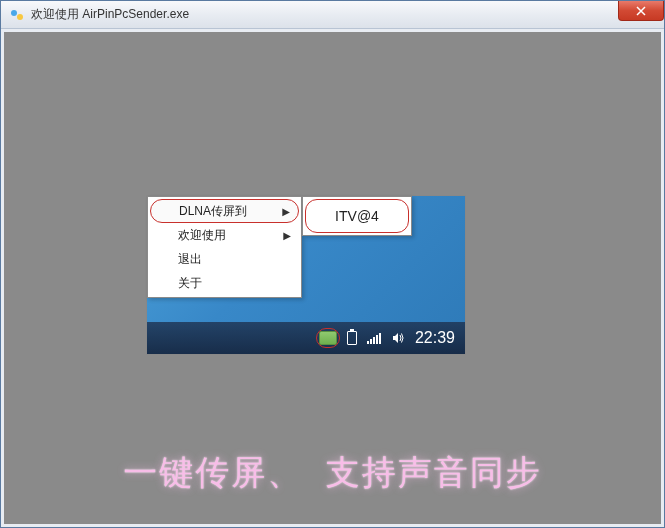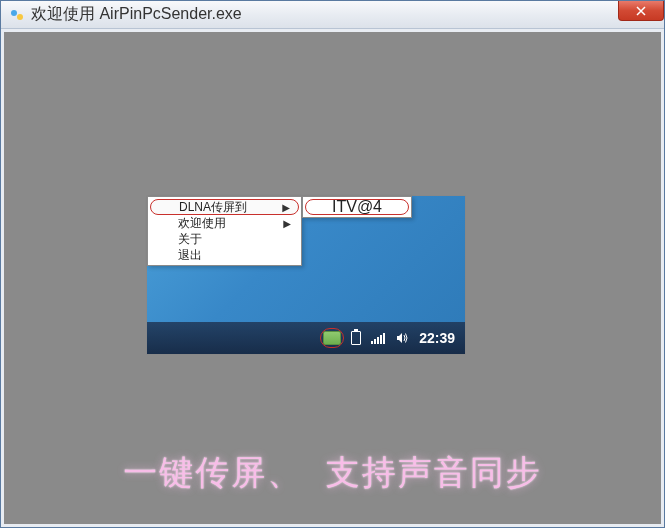--- a/index.html
+++ b/index.html
@@ -28,21 +28,21 @@
     }
     .titlebar-icon {
       width: 16px;
       height: 16px;
       margin-right: 6px;
       display: flex;
       align-items: center;
       justify-content: center;
     }
     .titlebar-title {
-      font-size: 16px;
+      font-size: 12px;
       color: #333;
     }
     .close-btn {
       position: absolute;
       right: 0;
       top: 0;
       width: 46px;
       height: 20px;
       background: linear-gradient(to bottom, #e87a6a 0%, #d24a34 50%, #c73a24 100%);
       border: 1px solid #a02818;
@@ -75,21 +75,21 @@
       position: absolute;
       left: 0;
       top: 0;
       width: 155px;
       background: #fff;
       border: 1px solid #8a8a8a;
       padding: 2px;
       box-shadow: 2px 2px 4px rgba(0,0,0,0.2);
     }
     .menu-item {
-      height: 16px;
+      height: 24px;
       display: flex;
       align-items: center;
       padding-left: 28px;
       padding-right: 8px;
       font-size: 12px;
       color: #222;
       cursor: default;
       position: relative;
     }
     .menu-item.highlighted {
@@ -108,25 +108,25 @@
       position: absolute;
       left: 155px;
       top: 0;
       width: 110px;
       background: #fff;
       border: 1px solid #8a8a8a;
       padding: 2px;
       box-shadow: 2px 2px 4px rgba(0,0,0,0.2);
     }
     .submenu-item {
-      height: 16px;
+      height: 34px;
       display: flex;
       align-items: center;
       justify-content: center;
-      font-size: 16px;
+      font-size: 14px;
       color: #222;
       border: 1px solid #c8302c;
       border-radius: 12px;
       cursor: default;
     }
     .taskbar {
       position: absolute;
       bottom: 0;
       left: 0;
       right: 0;
@@ -156,22 +156,21 @@
       position: absolute;
       left: -3px;
       top: -3px;
       right: -3px;
       bottom: -3px;
       border: 1px solid #c8302c;
       border-radius: 10px;
     }
     .clock {
       color: #fff;
-      font-size: 14px;
-      font-weight: bold;
+      font-size: 16px;
     }
     .tagline {
       position: absolute;
       bottom: 28px;
       left: 0;
       right: 0;
       text-align: center;
       font-size: 34px;
       color: #f8bde8;
       text-shadow: 0 0 8px rgba(248,189,232,0.7), 0 0 2px rgba(255,255,255,0.9);
@@ -237,24 +236,24 @@
       <div class="context-menu">
         <div class="menu-item highlighted">
           <span>DLNA传屏到</span>
           <span class="arrow">▶</span>
         </div>
         <div class="menu-item">
           <span>欢迎使用</span>
           <span class="arrow">▶</span>
         </div>
         <div class="menu-item">
+          <span>退出</span>
+        </div>
+        <div class="menu-item">
           <span>关于</span>
-        </div>
-        <div class="menu-item">
-          <span>退出</span>
         </div>
       </div>
 
       <div class="submenu">
         <div class="submenu-item">
           <span>ITV@4</span>
         </div>
       </div>
 
       <div class="taskbar">

